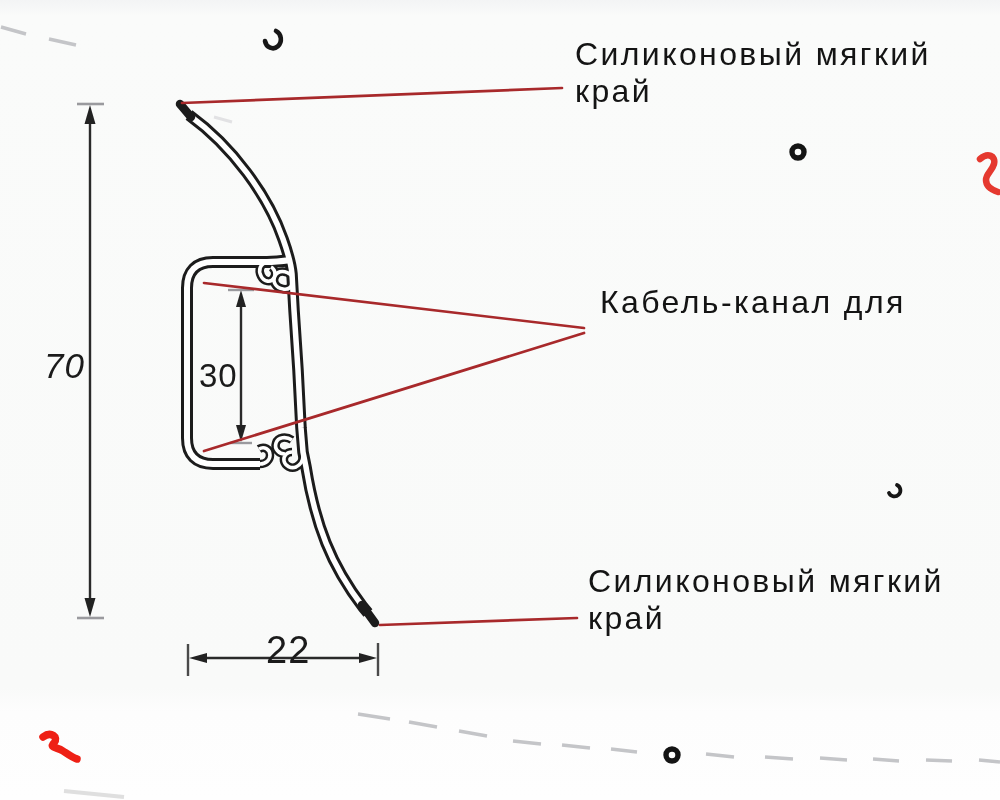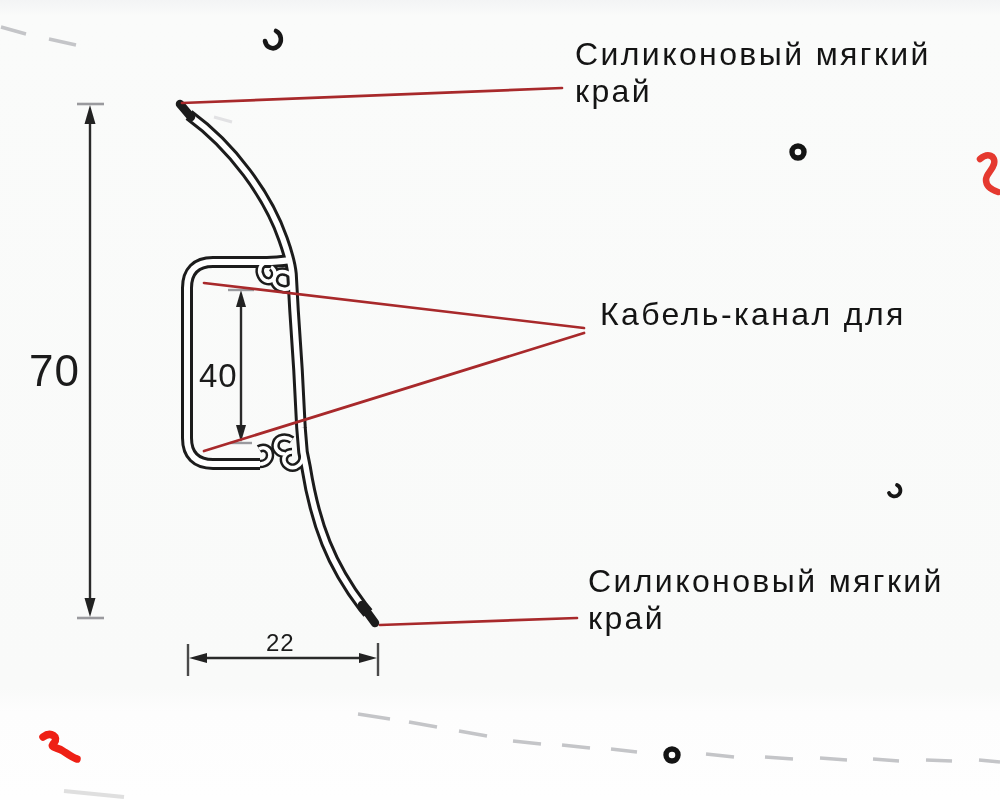--- a/index.html
+++ b/index.html
@@ -13,25 +13,25 @@
     position:absolute;
     font-family:"Liberation Sans",sans-serif;
     font-weight:400;font-size:32px;line-height:37px;letter-spacing:2.4px;
     color:#141414;white-space:nowrap;
   }
   .dimnum{
     position:absolute;
     font-family:"Liberation Sans",sans-serif;
     font-weight:400;color:#1b1b1b;letter-spacing:1px;white-space:nowrap;
   }
-  .d70{left:29px;top:346px;font-size:44px;}
+  .d70{left:44px;top:346px;font-size:35px;font-style:italic;}
   .d20{left:199px;top:357px;font-size:33px;}
-  .d22{left:266px;top:629px;font-size:24px;}
+  .d22{left:266px;top:629px;font-size:38px;}
   .lab-top{left:575px;top:36px;}
-  .lab-mid{left:600px;top:296px;}
+  .lab-mid{left:600px;top:284px;}
   .lab-bot{left:588px;top:563px;}
 </style>
 </head>
 <body>
 
 <div class="stage">
 
   <svg width="1000" height="800" viewBox="0 0 1000 800">
 
     <g stroke="#c4c5c8" stroke-width="3.4" stroke-linecap="butt">
@@ -114,21 +114,21 @@
       <circle cx="798" cy="152" r="6" stroke="#141414" stroke-width="5.4"></circle>
       <circle cx="672" cy="755" r="6" stroke="#141414" stroke-width="5.4"></circle>
       <path d="M 276,31 A 8,9 0 1 1 265,41" stroke="#161616" stroke-width="4.6" stroke-linecap="round"></path>
       <path d="M 897,485 A 6,6 0 1 1 889,493" stroke="#161616" stroke-width="3.8" stroke-linecap="round"></path>
       <path stroke="#e5392f" stroke-width="6.5" stroke-linecap="round" d="M 980,159 C 988,152 996,156 994,164 C 992,171 986,174 986,180 C 986,186 992,190 998,192"></path>
       <path stroke="#ee2015" stroke-width="7.5" stroke-linecap="round" d="M 43,737 C 51,731 59,737 54,743 C 49,748 57,747 63,751 C 69,755 73,758 77,759"></path>
     </g>
   </svg>
 
   <div class="dimnum d70">70</div>
-  <div class="dimnum d20">40</div>
+  <div class="dimnum d20">30</div>
   <div class="dimnum d22">22</div>
 
   <div class="label lab-top">
     <div>Силиконовый мягкий</div>
     <div>край</div>
   </div>
   <div class="label lab-mid">
     <div>Кабель-канал для</div>
   </div>
   <div class="label lab-bot">

